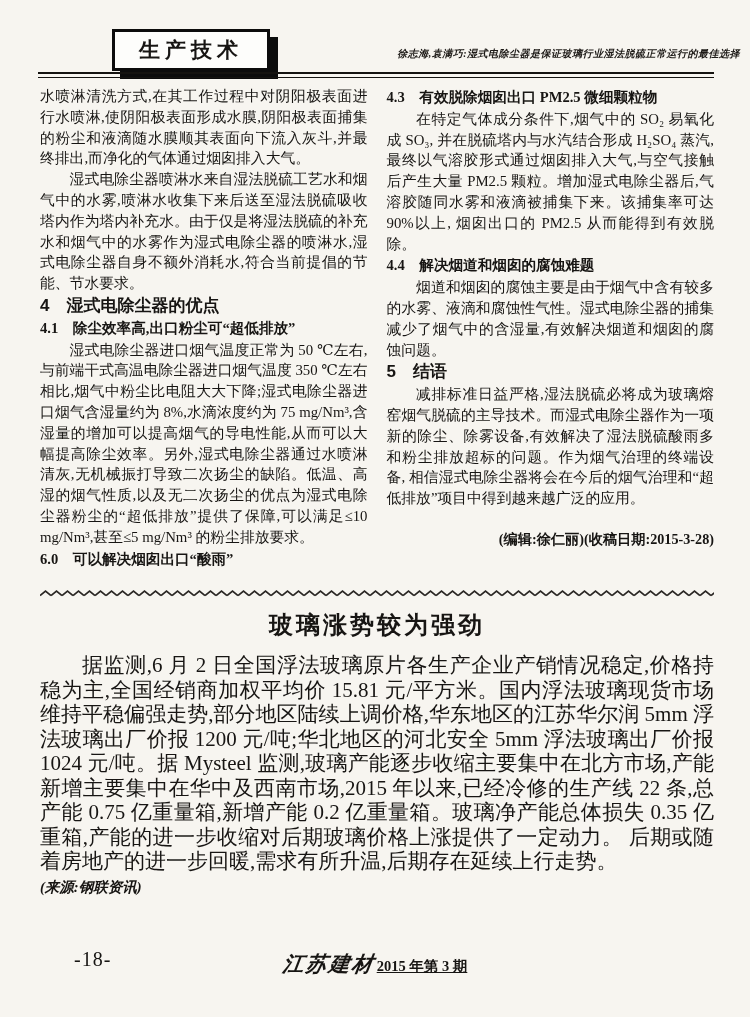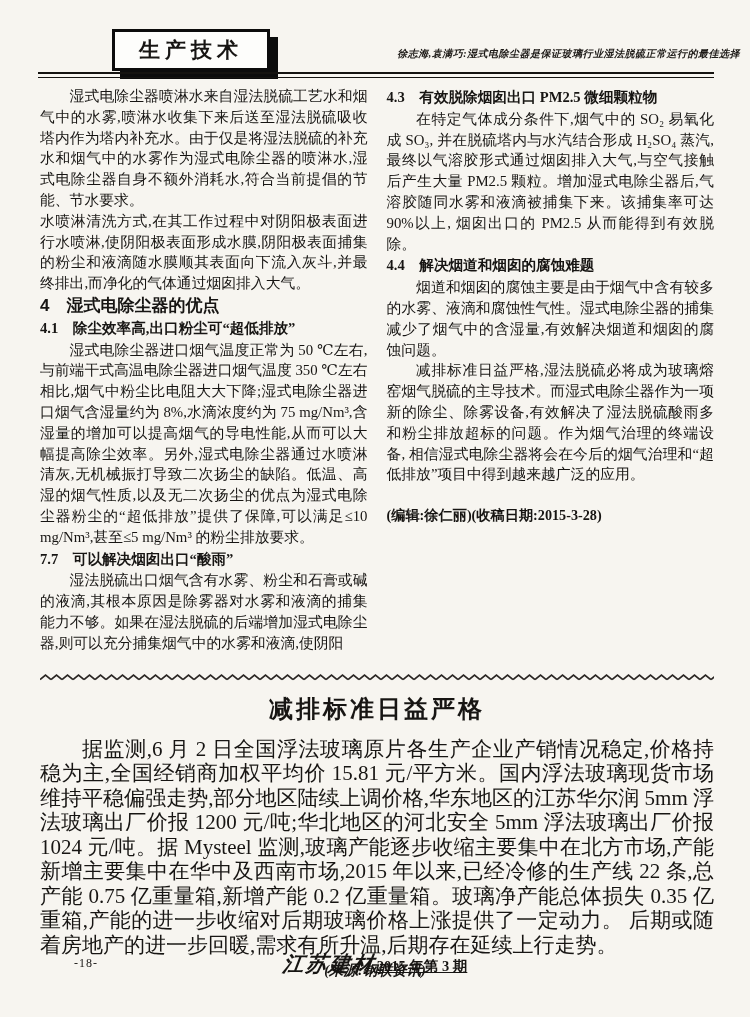--- a/index.html
+++ b/index.html
@@ -47,39 +47,39 @@
   .blk-pc { text-indent:0; }
   .blk-h1 {
     font-family:"Liberation Sans","DejaVu Sans",sans-serif;
     font-weight:bold; font-size:17px; margin:2px 0 1px 0; text-indent:0;
   }
   .blk-h2 {
     font-family:Liberation Serif, serif;
     font-weight:bold; font-size:14.6px; margin:1px 0; text-indent:0;
   }
   .blk-author { font-weight:bold; text-indent:2em; margin-top:28px; }
-  .blk-editor { font-weight:bold; text-align:left; margin-top:20px; font-size:14.2px; }
+  .blk-editor { font-weight:bold; text-align:right; margin-top:20px; font-size:14.2px; }
   
   .wavy { margin-top:14px; height:9px; }
   
   .news-title {
     text-align:center; margin:16px 0 12px 0;
     font-family:"Liberation Sans","DejaVu Sans",sans-serif;
     font-size:24px; font-weight:bold; letter-spacing:3px;
   }
   .news-body {
     font-size:21px; line-height:24.5px; text-align:justify; text-indent:2em;
   }
   .news-source {
-    text-align:center; font-weight:bold; font-style:italic;
+    text-align:left; font-weight:bold; font-style:italic;
     font-size:14.5px; margin-top:4px; padding-right:4px;
   }
   
   .page-number {
-    position:absolute; left:74px; top:948px; font-size:12px; letter-spacing:1px;margin-top:8px;
+    position:absolute; left:74px; top:948px; font-size:20px; letter-spacing:1px;
   }
   .journal-mark {
     position:absolute; left:0; top:950px; width:750px; text-align:center;
   }
   .journal-name {
     font-style:italic; font-weight:bold; font-size:21px;
     letter-spacing:2px; transform:skewX(-8deg); display:inline-block;
     font-family:"DejaVu Serif","Liberation Serif",serif;
   }
   .journal-issue {
@@ -95,50 +95,50 @@
   <div class="tag-box">
     <span>生产技术</span>
   </div>
   <div class="running-title">徐志海,袁满巧:湿式电除尘器是保证玻璃行业湿法脱硫正常运行的最佳选择</div>
   <div class="double-rule"></div>
 
   <div class="content">
 
     <div class="columns">
       <div class="col">
+          <div class="blk blk-pc">水喷淋清洗方式,在其工作过程中对阴阳极表面进行水喷淋,使阴阳极表面形成水膜,阴阳极表面捕集的粉尘和液滴随水膜顺其表面向下流入灰斗,并最终排出,而净化的气体通过烟囱排入大气。</div>
           <div class="blk blk-p">湿式电除尘器喷淋水来自湿法脱硫工艺水和烟气中的水雾,喷淋水收集下来后送至湿法脱硫吸收塔内作为塔内补充水。由于仅是将湿法脱硫的补充水和烟气中的水雾作为湿式电除尘器的喷淋水,湿式电除尘器自身不额外消耗水,符合当前提倡的节能、节水要求。</div>
-          <div class="blk blk-pc">水喷淋清洗方式,在其工作过程中对阴阳极表面进行水喷淋,使阴阳极表面形成水膜,阴阳极表面捕集的粉尘和液滴随水膜顺其表面向下流入灰斗,并最终排出,而净化的气体通过烟囱排入大气。</div>
           <div class="blk blk-h1">4　湿式电除尘器的优点</div>
           <div class="blk blk-h2">4.1　除尘效率高,出口粉尘可“超低排放”</div>
           <div class="blk blk-p">湿式电除尘器进口烟气温度正常为 50 ℃左右,与前端干式高温电除尘器进口烟气温度 350 ℃左右相比,烟气中粉尘比电阻大大下降;湿式电除尘器进口烟气含湿量约为 8%,水滴浓度约为 75 mg/Nm³,含湿量的增加可以提高烟气的导电性能,从而可以大幅提高除尘效率。另外,湿式电除尘器通过水喷淋清灰,无机械振打导致二次扬尘的缺陷。低温、高湿的烟气性质,以及无二次扬尘的优点为湿式电除尘器粉尘的“超低排放”提供了保障,可以满足≤10 mg/Nm³,甚至≤5 mg/Nm³ 的粉尘排放要求。</div>
-          <div class="blk blk-h2">7.7　可以解决烟囱出口“酸雨”</div>
-          <div class="blk blk-p">湿法脱硫出口烟气含有水雾、粉尘和石膏或碱的液滴,其根本原因是除雾器对水雾和液滴的捕集能力不够。如果在湿法脱硫的后端增加湿式电除尘器,则可以充分捕集烟气中的水雾和液滴,使阴阳</div>
+          <div class="blk blk-h2">6.0　可以解决烟囱出口“酸雨”</div>
         </div>
       <div class="col">
           <div class="blk blk-h2">4.3　有效脱除烟囱出口 PM2.5 微细颗粒物</div>
           <div class="blk blk-p">在特定气体成分条件下,烟气中的 SO₂ 易氧化成 SO₃, 并在脱硫塔内与水汽结合形成 H₂SO₄ 蒸汽,最终以气溶胶形式通过烟囱排入大气,与空气接触后产生大量 PM2.5 颗粒。增加湿式电除尘器后,气溶胶随同水雾和液滴被捕集下来。该捕集率可达 90%以上, 烟囱出口的 PM2.5 从而能得到有效脱除。</div>
           <div class="blk blk-h2">4.4　解决烟道和烟囱的腐蚀难题</div>
           <div class="blk blk-p">烟道和烟囱的腐蚀主要是由于烟气中含有较多的水雾、液滴和腐蚀性气性。湿式电除尘器的捕集减少了烟气中的含湿量,有效解决烟道和烟囱的腐蚀问题。</div>
+          <div class="blk blk-h1">5　结语</div>
           <div class="blk blk-p">减排标准日益严格,湿法脱硫必将成为玻璃熔窑烟气脱硫的主导技术。而湿式电除尘器作为一项新的除尘、除雾设备,有效解决了湿法脱硫酸雨多和粉尘排放超标的问题。作为烟气治理的终端设备, 相信湿式电除尘器将会在今后的烟气治理和“超低排放”项目中得到越来越广泛的应用。</div>
           <div class="blk blk-editor">(编辑:徐仁丽)(收稿日期:2015-3-28)</div>
         </div>
     </div>
 
     <div class="wavy">
       <svg width="674" height="9">
         <defs>
           <pattern id="zz" width="11" height="9" patternUnits="userSpaceOnUse">
             <path d="M0 6.5 L5.5 2 L11 6.5" fill="none" stroke="#2a2623" stroke-width="1.7"></path>
           </pattern>
         </defs>
         <rect width="674" height="9" fill="url(#zz)"></rect>
       </svg>
     </div>
 
-    <div class="news-title">减排标准日益严格</div>
+    <div class="news-title">玻璃涨势较为强劲</div>
     <div class="news-body">据监测,6 月 2 日全国浮法玻璃原片各生产企业产销情况稳定,价格持稳为主,全国经销商加权平均价 15.81 元/平方米。国内浮法玻璃现货市场维持平稳偏强走势,部分地区陆续上调价格,华东地区的江苏华尔润 5mm 浮法玻璃出厂价报 1200 元/吨;华北地区的河北安全 5mm 浮法玻璃出厂价报 1024 元/吨。据 Mysteel 监测,玻璃产能逐步收缩主要集中在北方市场,产能新增主要集中在华中及西南市场,2015 年以来,已经冷修的生产线 22 条,总产能 0.75 亿重量箱,新增产能 0.2 亿重量箱。玻璃净产能总体损失 0.35 亿重箱,产能的进一步收缩对后期玻璃价格上涨提供了一定动力。 后期或随着房地产的进一步回暖,需求有所升温,后期存在延续上行走势。</div>
     <div class="news-source">(来源:钢联资讯)</div>
 
   </div>
 
   <div class="page-number">-18-</div>
   <div class="journal-mark">
     <span class="journal-name">江苏建材</span><span class="journal-issue">2015 年第 3 期</span>
   </div>
 

